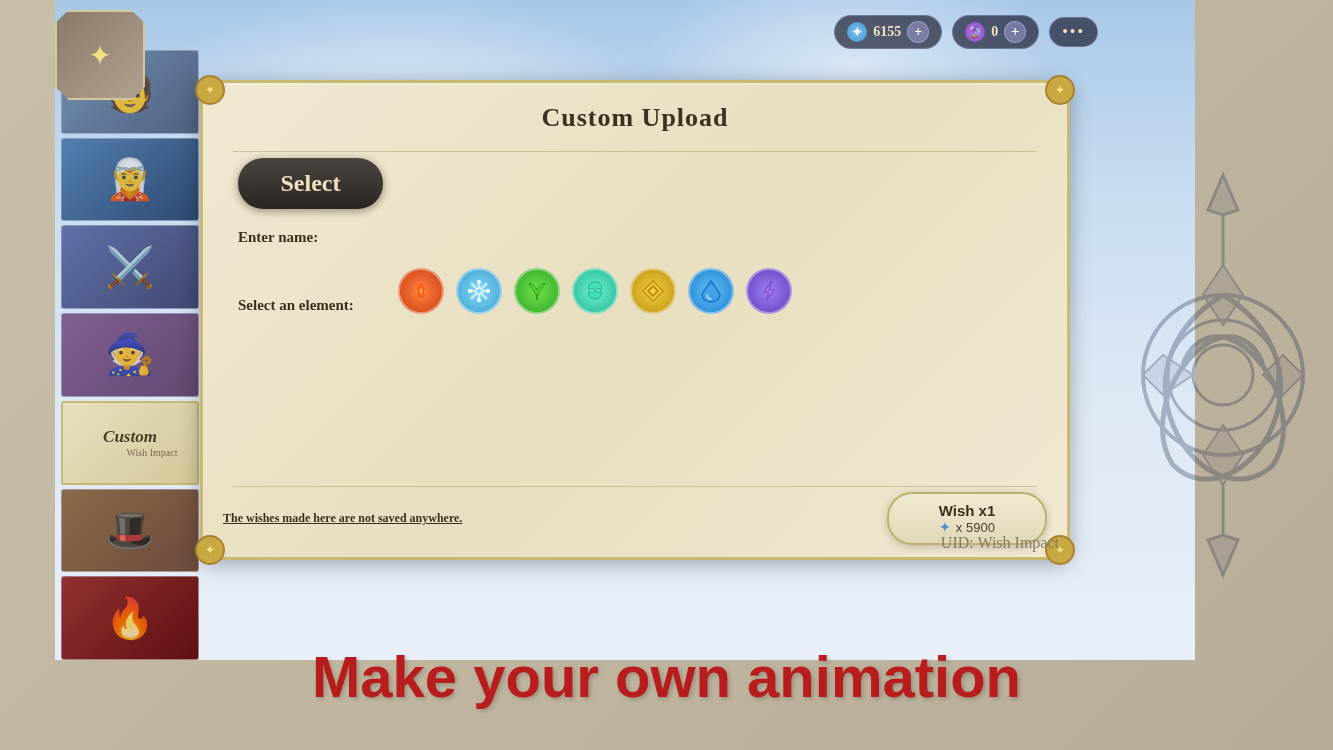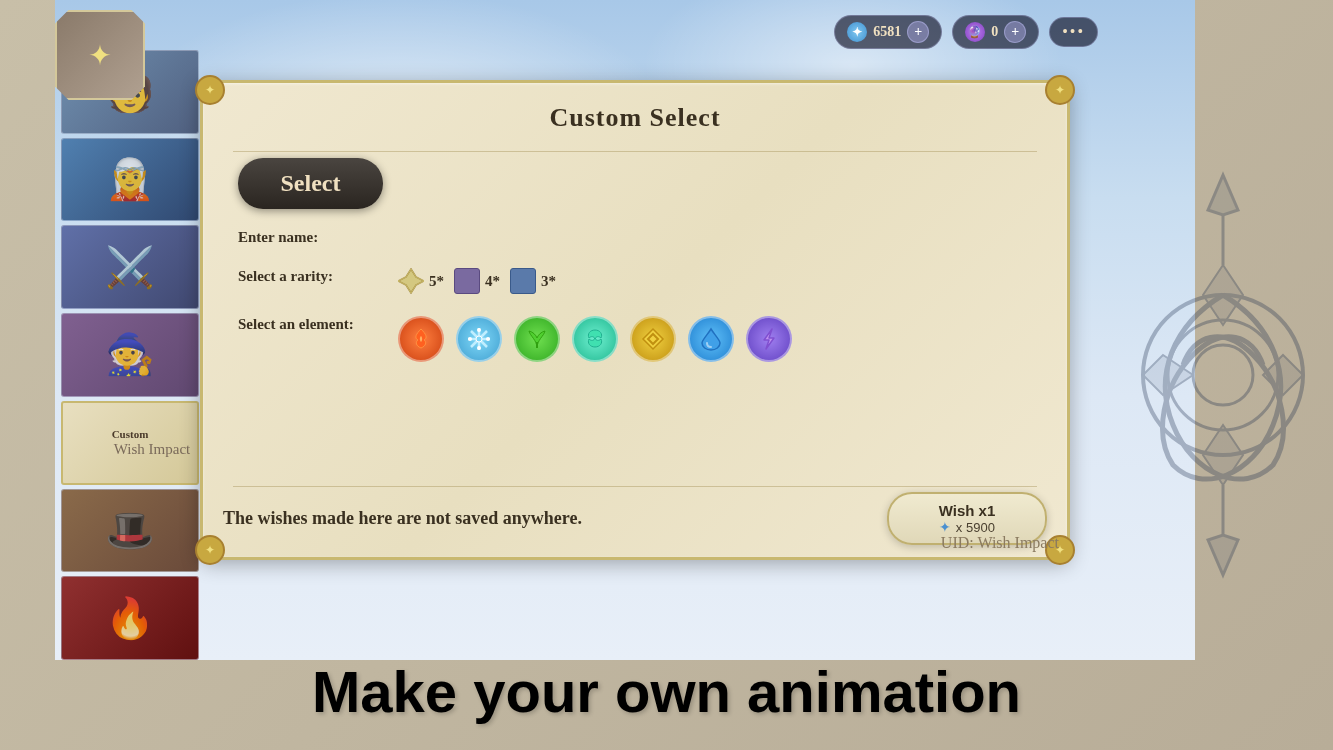--- a/index.html
+++ b/index.html
@@ -122,29 +122,30 @@
       justify-content: center;
       flex-direction: column;
     }
 
     .char-silhouette {
       font-size: 40px;
       opacity: 0.8;
     }
 
     .char-label {
-      font-size: 11px;
+      font-size: 17px;
       color: #4a3a2a;
       font-weight: bold;
       text-align: center;
       line-height: 1.2;
+      font-style: italic;
     }
 
     .char-sublabel {
-      font-size: 15px;
+      font-size: 10px;
       color: #7a6a5a;
       text-align: right;
       margin-left: 44px;
     }
 
     
     .main-panel {
       position: absolute;
       left: 200px;
       top: 80px;
@@ -224,21 +225,21 @@
       font-family: Georgia, serif;
       cursor: pointer;
       min-width: 145px;
       font-weight: bold;
       box-shadow: 0 2px 8px rgba(0,0,0,0.4);
     }
 
     
     .form-row {
       display: flex;
-      align-items: flex-start;
+      align-items: flex-end;
       margin-bottom: 22px;
     }
 
     .form-label {
       font-size: 15px;
       color: #3a3020;
       min-width: 160px;
       font-weight: bold;
     }
 
@@ -327,23 +328,24 @@
       bottom: 0;
       left: 0;
       right: 0;
       display: flex;
       align-items: center;
       justify-content: space-between;
       padding: 8px 20px 12px 20px;
     }
 
     .disclaimer-text {
-      font-size: 18px;
+      font-size: 12px;
       color: #3a3020;
       font-weight: bold;
+      text-decoration: underline;
     }
 
     .wish-btn {
       background: linear-gradient(180deg, #f0ead0 0%, #e0d8b8 100%);
       border: 2px solid #c0b070;
       border-radius: 25px;
       padding: 8px 30px;
       cursor: pointer;
       display: flex;
       flex-direction: column;
@@ -445,27 +447,27 @@
       padding: 5px 12px;
       color: #f0e0c0;
       cursor: pointer;
       font-size: 16px;
       letter-spacing: 2px;
     }
 
     
     .bottom-title {
       position: absolute;
-      bottom: 25px;
+      bottom: 40px;
       left: 0;
       right: 0;
       text-align: center;
       font-size: 58px;
       font-weight: 900;
-      color: #000000;
+      color: #b91c1c;
       font-family: Arial Black, sans-serif;
       z-index: 5;
       text-shadow: 2px 2px 4px rgba(0,0,0,0.2);
     }
 
     
     .char1 { background: linear-gradient(135deg, #7090b0, #506080); }
     .char2 { background: linear-gradient(135deg, #5080b0, #304870); }
     .char3 { background: linear-gradient(135deg, #6070a8, #404870); }
     .char4 { background: linear-gradient(135deg, #806090, #604870); }
@@ -505,21 +507,21 @@
       <line x1="90" y1="360" x2="90" y2="410"></line>
       <polygon points="90,50 105,85 90,90 75,85" fill="rgba(26,42,74,0.4)"></polygon>
       <polygon points="90,450 105,415 90,410 75,415" fill="rgba(26,42,74,0.4)"></polygon>
     </g>
   </svg>
 </div>
 
 <div class="top-hud">
   <div class="currency-pill">
     <div class="currency-icon intertwined-icon">✦</div>
-    <span>6581</span>
+    <span>6155</span>
     <div class="add-btn">+</div>
   </div>
   <div class="currency-pill">
     <div class="currency-icon primogem-pill-icon">🔮</div>
     <span>0</span>
     <div class="add-btn">+</div>
   </div>
   <div class="more-btn">•••</div>
 </div>
 
@@ -574,57 +576,34 @@
 </div>
 
 <div class="main-panel">
   <div class="parchment">
 
     <div class="corner corner-tl">✦</div>
     <div class="corner corner-tr">✦</div>
     <div class="corner corner-bl">✦</div>
     <div class="corner corner-br">✦</div>
 
-    <h1 class="panel-title">Custom Select</h1>
+    <h1 class="panel-title">Custom Upload</h1>
 
     <div class="divider-line" style="top: 68px;"></div>
 
     <div class="panel-content">
 
       <div class="upload-row">
         <button class="select-btn">Select</button>
       </div>
 
       <div class="form-row">
         <label class="form-label">Enter name:</label>
       </div>
 
-      <div class="form-row">
-        <label class="form-label">Select a rarity:</label>
-        <div class="rarity-options">
-
-          <div class="rarity-option">
-            <svg width="26" height="26" viewBox="0 0 26 26">
-              <polygon points="13,1 18,9 26,13 18,17 13,25 8,17 0,13 8,9" fill="linear-gradient(135deg,#d4c880,#f0e890)" stroke="#a08840" stroke-width="1.5" style="fill:#d4c880"></polygon>
-              <polygon points="13,1 18,9 26,13 18,17 13,25 8,17 0,13 8,9" fill="none" stroke="#f0e890" stroke-width="0.5"></polygon>
-            </svg>
-            <span>5*</span>
-          </div>
-
-          <div class="rarity-option">
-            <div class="rarity-box-purple"></div>
-            <span>4*</span>
-          </div>
-
-          <div class="rarity-option">
-            <div class="rarity-box-blue"></div>
-            <span>3*</span>
-          </div>
-        </div>
-      </div>
 
       <div class="form-row">
         <label class="form-label">Select an element:</label>
         <div class="element-icons">
 
           <div class="element-icon elem-pyro">
             <svg width="26" height="26" viewBox="0 0 26 26">
               <path d="M13 3 C8 8 6 12 10 14 C7 16 8 20 13 22 C18 20 19 16 16 14 C20 12 18 8 13 3Z" fill="#ff6020" stroke="#ff9040" stroke-width="1"></path>
               <path d="M13 10 C11 12 12 15 13 16 C14 15 15 12 13 10Z" fill="#ffb060"></path>
             </svg>

